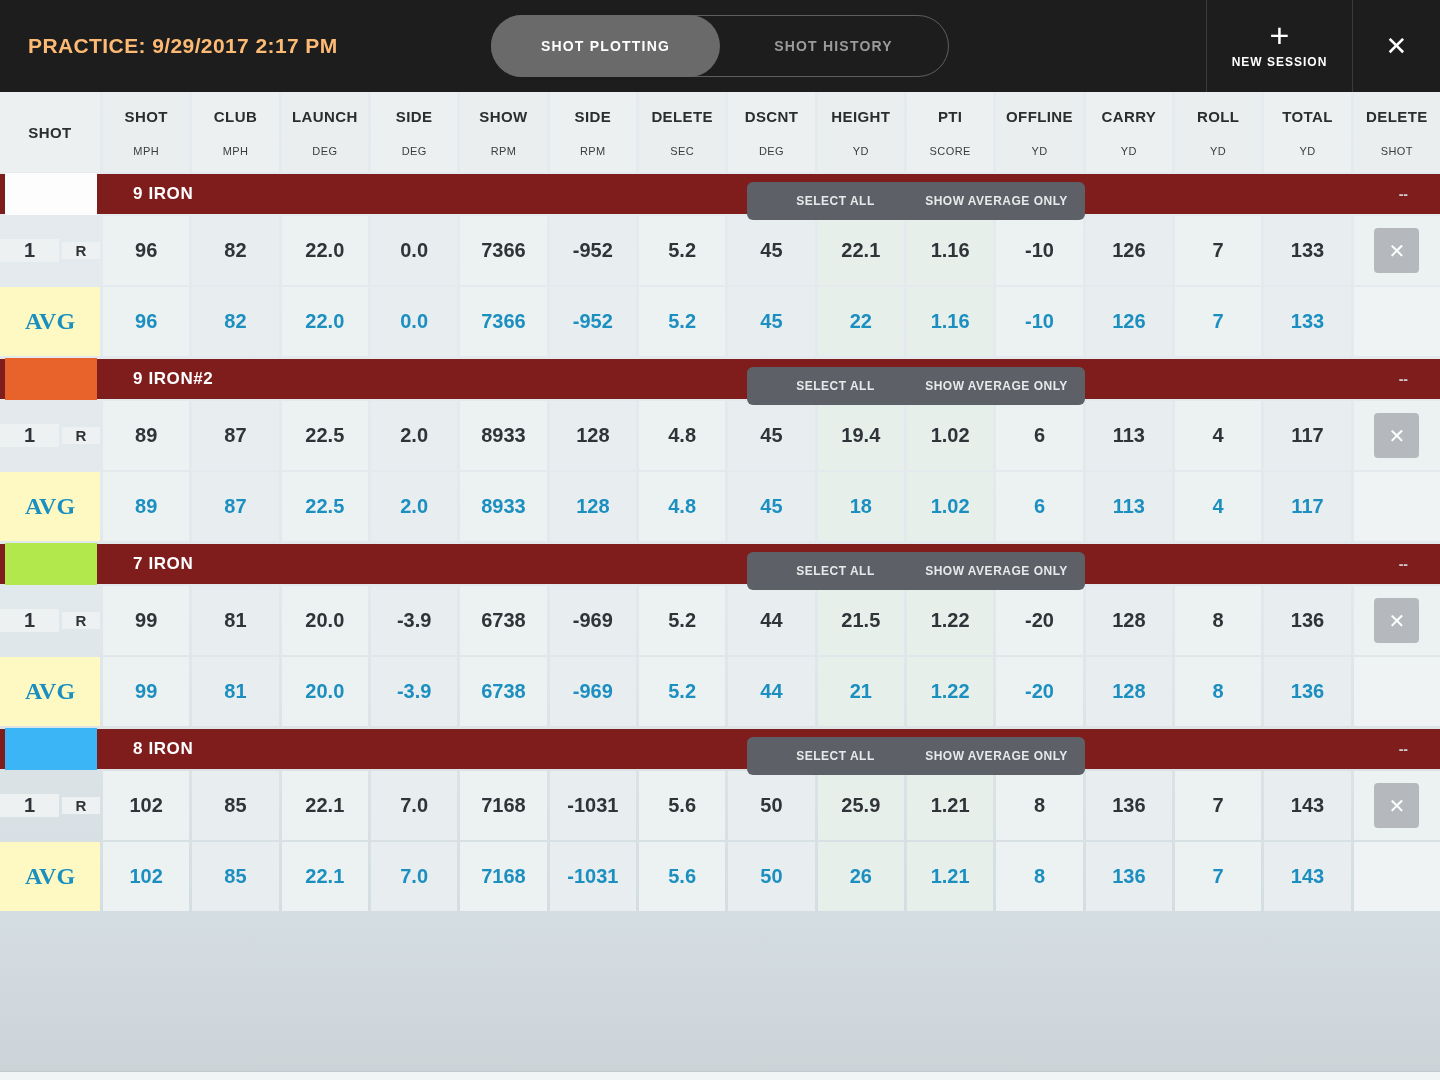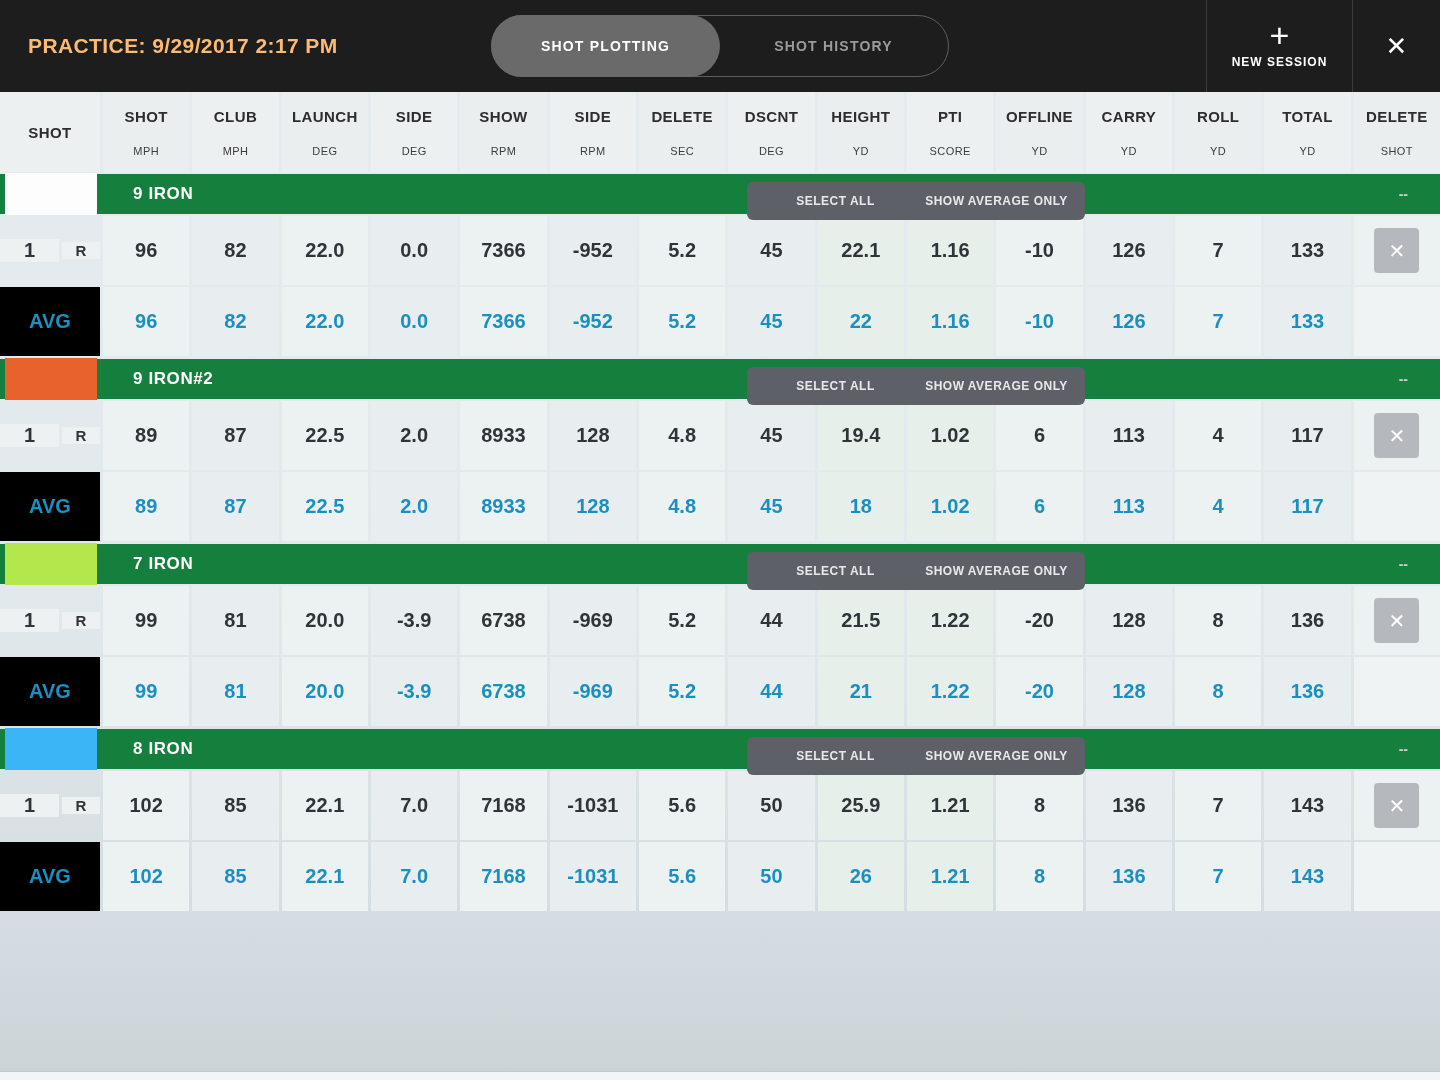--- a/index.html
+++ b/index.html
@@ -55,21 +55,21 @@
   .header-row { height: 80px; margin-bottom: 2px; }
   .hcell {
     background: #edf0f0; display: flex; flex-direction: column;
     align-items: center; justify-content: center;
   }
   .hcell:nth-child(even) { background: #eaeeee; }
   .hlabel { font-size: 15px; font-weight: bold; color: #2b2d2e; letter-spacing: 0.4px; }
   .hunit { font-size: 11px; font-weight: normal; color: #3a3d3e; margin-top: 20px; letter-spacing: 0.4px; }
 
   .section-bar {
-    position: relative; height: 40px; background: #15803d;
+    position: relative; height: 40px; background: #7f1d1d;
     display: flex; align-items: center; margin-bottom: 2px;
   }
   .swatch { width: 92px; height: 42px; margin-left: 5px; }
   .club-name { margin-left: 36px; color: #ffffff; font-size: 17px; font-weight: bold; letter-spacing: 0.6px; }
   .sec-btn {
     position: absolute; top: 8px; height: 38px; border: none; border-radius: 6px;
     background: #5d6167; color: #e8e9ea; font-family: inherit;
     font-size: 12px; font-weight: bold; letter-spacing: 0.5px; cursor: pointer;
   }
   .sec-btn.select-all { left: 747px; width: 177px; }
@@ -82,22 +82,22 @@
     font-size: 20px; font-weight: bold; color: #303438;
   }
   .cell:nth-child(even) { background: #ecf1f1; }
   .cell:nth-child(10), .cell:nth-child(11) { background: #e7efeb; }
   .shot-id { display: grid; grid-template-columns: 1.55fr 1fr; column-gap: 3px; background: transparent; padding: 0; }
   .shot-id .sub { background: #eef1f2; display: flex; align-items: center; justify-content: center; }
   .shot-num { font-size: 20px; font-weight: bold; color: #303438; }
   .shot-hand { font-size: 15px; font-weight: bold; color: #303438; }
   .avg-row .cell, .avg-row .avg-label { color: #1b8fc0; }
   .avg-label {
-    background: #000000; display: flex; align-items: center; justify-content: center;
-    font-size: 20px; font-weight: bold;
+    background: #fef9c3; display: flex; align-items: center; justify-content: center;
+    font-size: 24px; font-weight: bold; font-family: Liberation Serif, serif;
   }
   .delete-cell { background: #f1f4f5; display: flex; align-items: center; justify-content: center; }
   .delete-cell.empty { background: #f0f3f4; }
   .delete-btn {
     width: 45px; height: 45px; border: none; border-radius: 4px; background: #b5b9bd;
     color: #ffffff; font-size: 20px; cursor: pointer; display: flex; align-items: center; justify-content: center;
   }
   .footer-strip {
     position: absolute; left: 0; bottom: 0; width: 100%; height: 9px;
     background: #f2f5f6; border-top: 1px solid #c3cacd;

